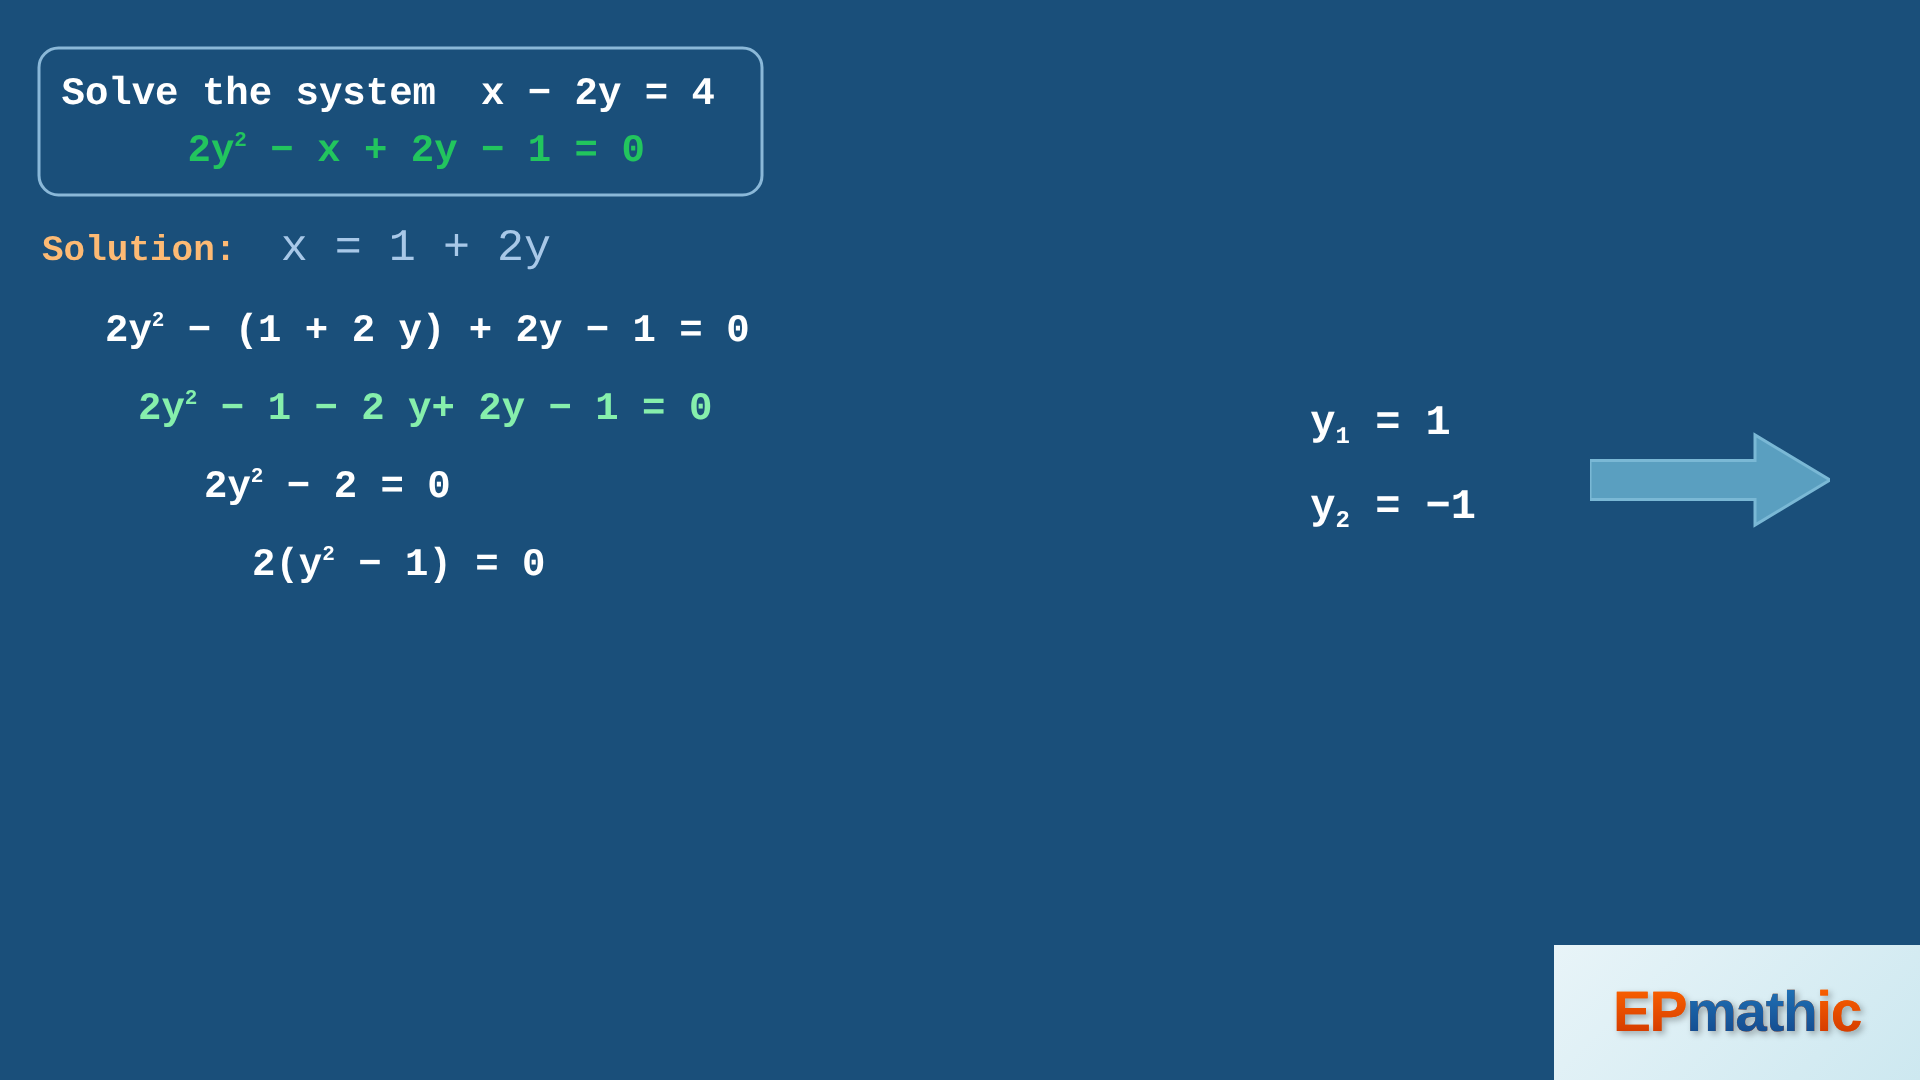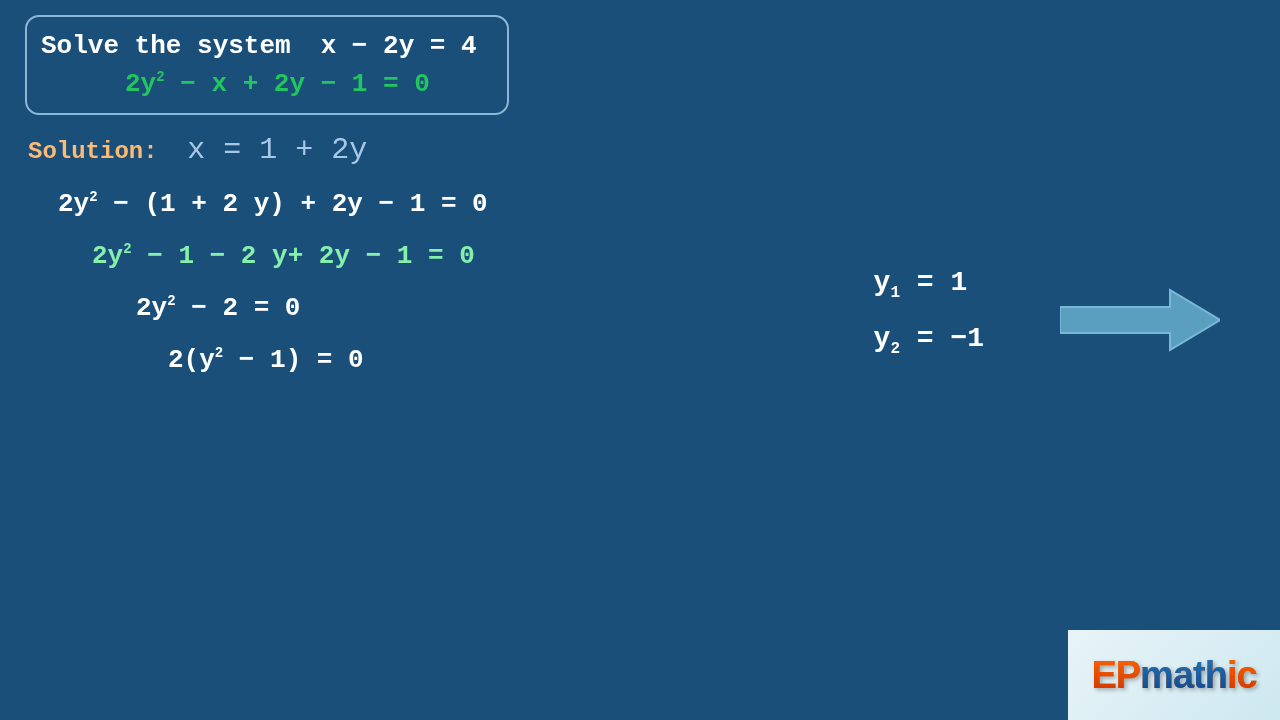--- a/index.html
+++ b/index.html
@@ -11,21 +11,21 @@
       font-family: 'Courier New', Courier, monospace;
       color: #ffffff;
       overflow: hidden;
       position: relative;
     }
 
     .main-container {
       width: 100%;
       height: 100%;
       position: relative;
-      padding: 10px 20px;
+      padding: 26px 20px;
     }
 
     
     .problem-box {
       border: 2px solid #8ab8d8;
       border-radius: 14px;
       display: inline-block;
       padding: 14px 30px 14px 14px;
       margin-top: 5px;
       margin-left: 5px;
@@ -71,21 +71,21 @@
       font-size: 30px;
       font-weight: normal;
       color: #a8c8e8;
       display: inline;
       margin-left: 20px;
     }
 
     
     .step {
       margin-top: 22px;
-      margin-left: 38px;
+      margin-left: 50px;
       font-size: 26px;
       font-weight: bold;
       color: #ffffff;
     }
 
     .step-2 {
       margin-top: 22px;
       margin-left: 72px;
       font-size: 26px;
       font-weight: bold;
@@ -142,21 +142,21 @@
     .arrow-svg {
       width: 160px;
       height: 70px;
     }
 
     
     .logo {
       position: absolute;
       bottom: 0;
       right: 0;
-      width: 212px;
+      width: 244px;
       height: 90px;
       background: linear-gradient(135deg, #e8f4f8 0%, #cde8f0 100%);
       display: flex;
       align-items: center;
       justify-content: center;
       overflow: hidden;
     }
 
     .logo-text {
       font-size: 38px;

